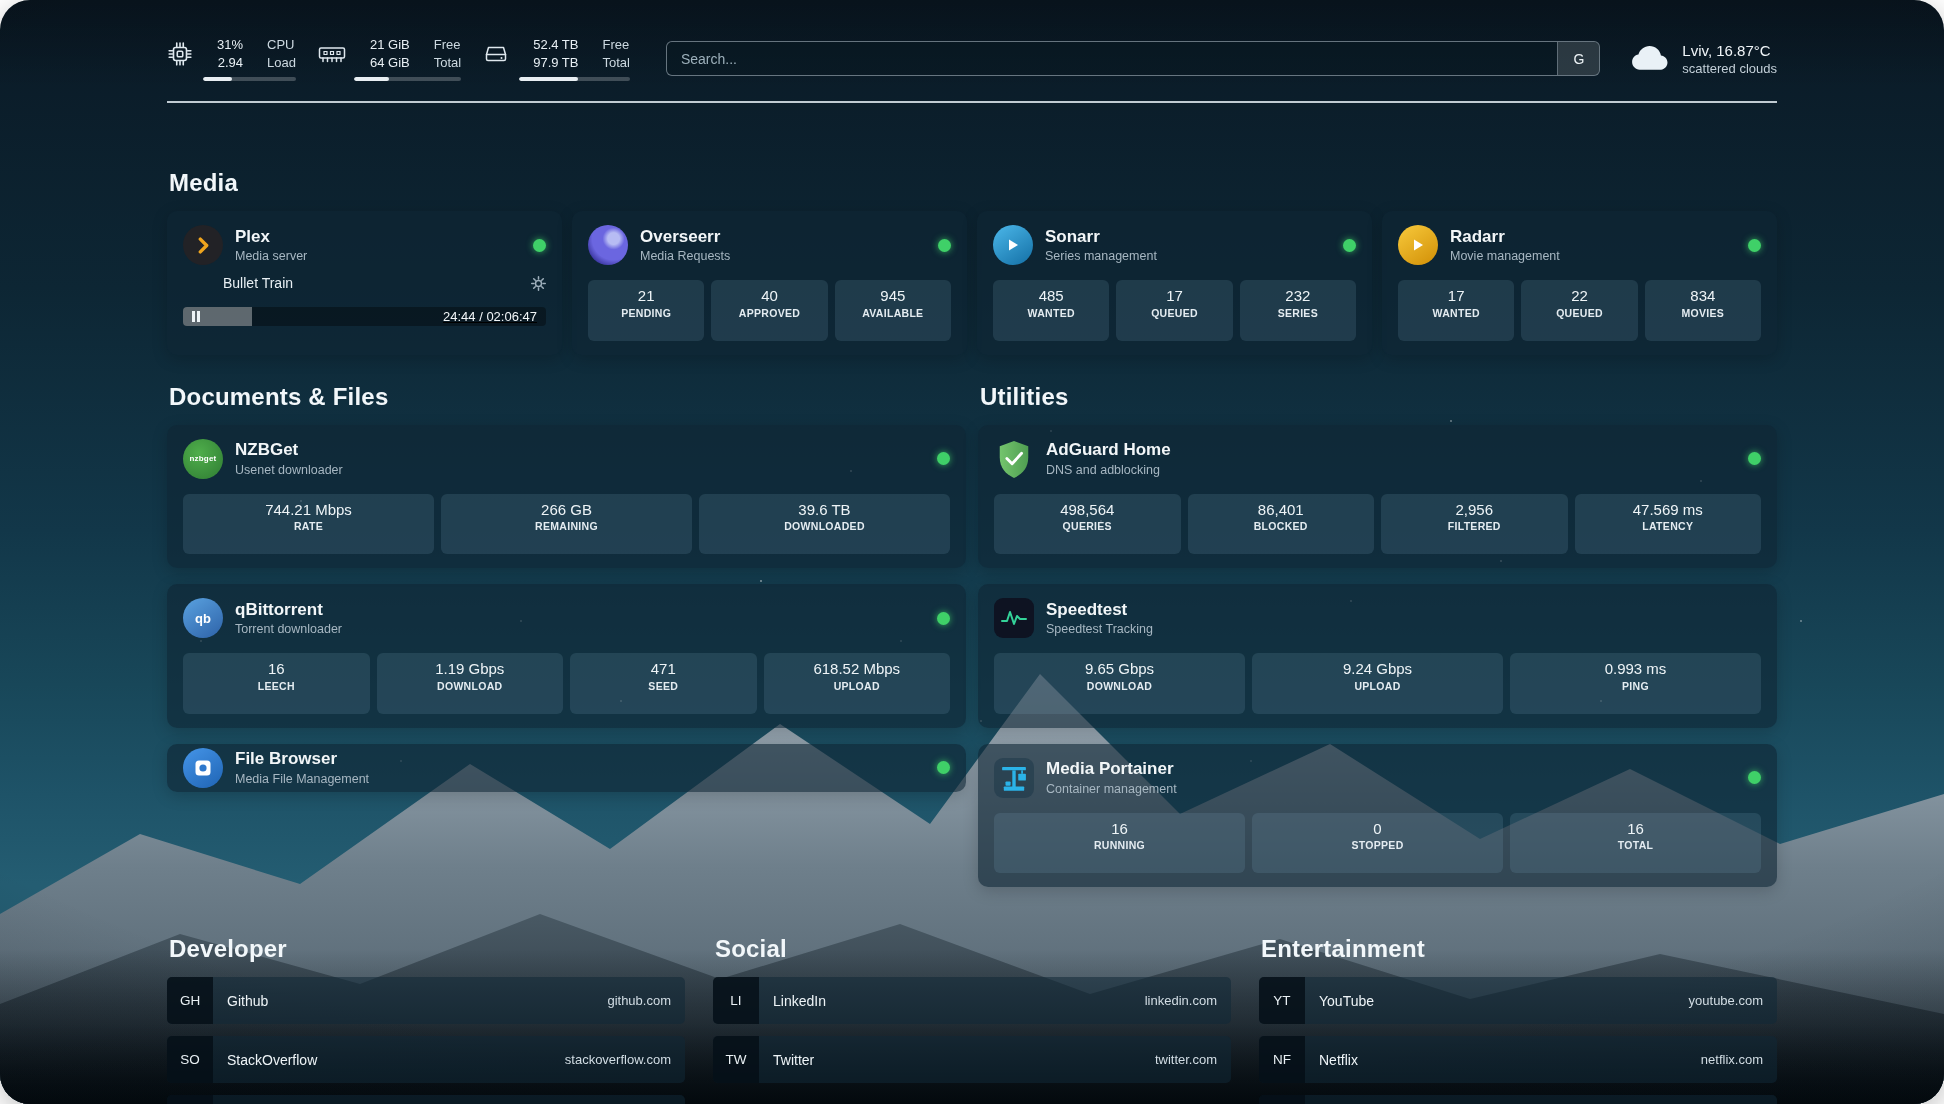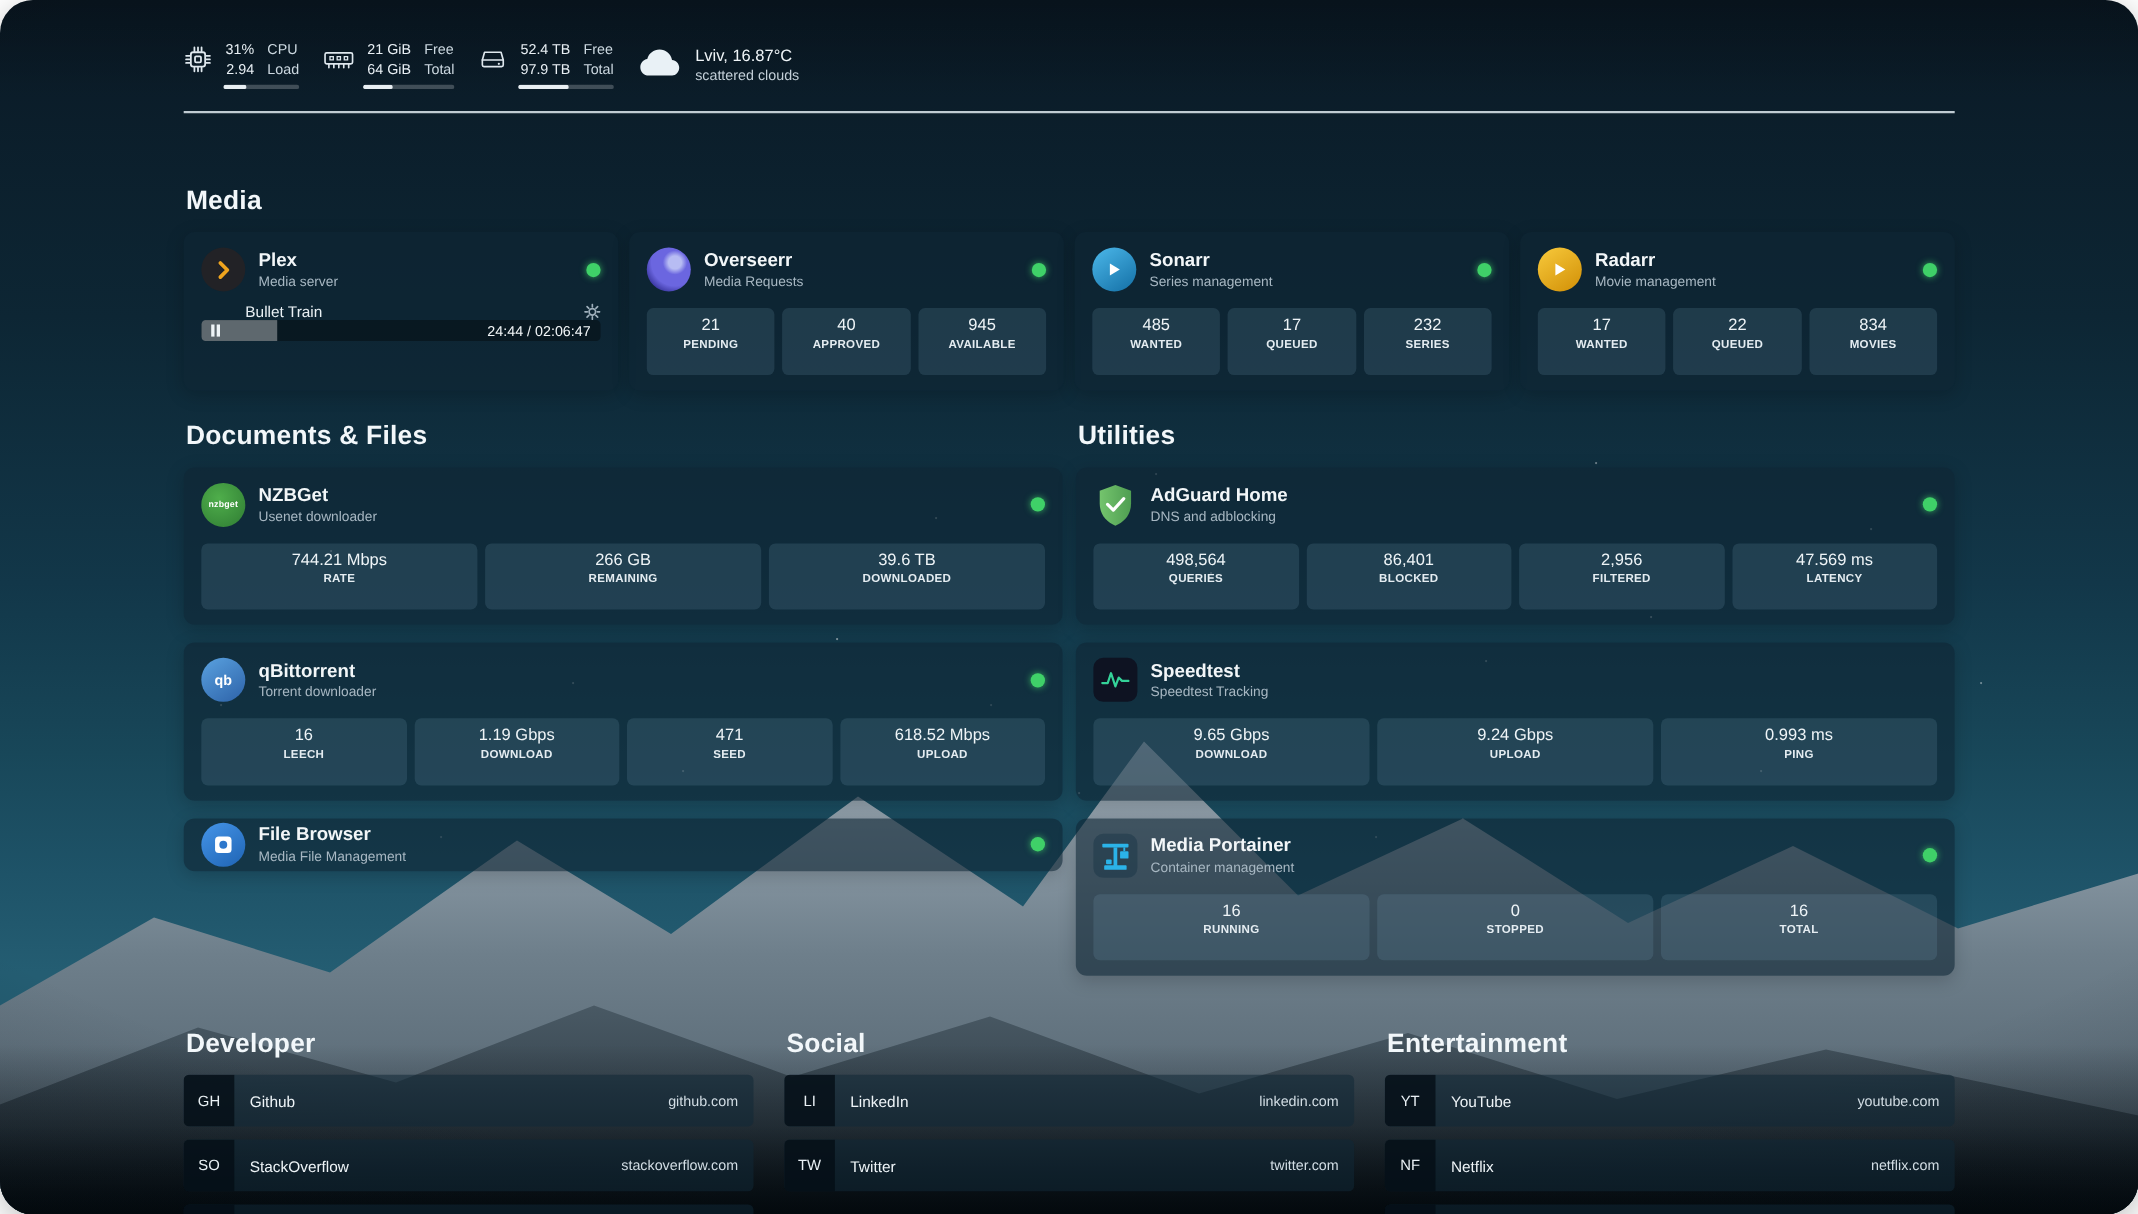--- a/index.html
+++ b/index.html
@@ -28,21 +28,21 @@
     1050px 430px 0 0 rgba(255,255,255,.35),1450px 420px 0 0 rgba(255,255,255,.4);}
   .vignette{position:absolute;inset:0;
     background:radial-gradient(115% 95% at 50% 42%,transparent 58%,rgba(2,10,16,.5) 100%),
                linear-gradient(180deg,rgba(0,0,0,.25) 0%,transparent 8%,transparent 86%,rgba(2,8,12,.75) 100%);}
 
   
   .content{position:absolute;inset:0;padding:36px 167px 0 167px;}
 
   .topbar{display:flex;align-items:center;}
   .sys-widget{display:flex;flex-direction:column;margin-right:22px;}
-  .sys-top{display:flex;align-items:center;gap:12px;justify-content:flex-end;}
+  .sys-top{display:flex;align-items:center;gap:24px;justify-content:flex-end;}
   .sys-icon{display:flex;align-items:center;color:#dfe8ee;}
   .sys-col{display:flex;flex-direction:column;font-size:13px;line-height:1.35;color:#e8eff4;}
   .sys-values{align-items:flex-end;}
   .sys-labels{color:#ccd8e0;}
   .sys-bar{height:4px;background:rgba(255,255,255,.22);border-radius:2px;margin-top:6px;margin-left:36px;overflow:hidden;}
   .sys-bar-fill{height:100%;background:#e8eef2;border-radius:2px;}
 
   .search{flex:1;display:flex;align-items:stretch;height:35px;margin:0 30px 0 14px;
     background:rgba(9,24,33,.45);border:1px solid rgba(195,210,220,.5);border-radius:6px;overflow:hidden;}
   .search input{flex:1;background:transparent;border:0;outline:none;color:#e8eff4;font-size:14px;padding:0 14px;
@@ -74,22 +74,22 @@
   .stats{display:flex;gap:7px;margin-top:15px;}
   .stat{flex:1;background:rgba(130,172,200,.16);border-radius:6px;padding:6px 4px 22px;text-align:center;min-width:0;}
   .stat-value{font-size:15px;color:#eef4f7;line-height:1.3;white-space:nowrap;}
   .stat-label{font-size:10.5px;font-weight:700;color:#e4ecf1;letter-spacing:.3px;margin-top:1px;white-space:nowrap;}
 
   
   .player{margin-top:10px;}
   .player-row{display:flex;justify-content:space-between;align-items:center;}
   .player-title{font-size:14px;color:#e9f0f4;margin-left:40px;}
   .gear{display:flex;align-items:center;cursor:pointer;}
-  .player-bar{margin-top:0;height:19px;background:rgba(0,0,0,.35);border-radius:4px;position:relative;
-    display:flex;align-items:center;padding:0 9px;overflow:hidden;}
+  .player-bar{margin-top:16px;height:19px;background:rgba(0,0,0,.35);border-radius:4px;position:relative;
+    display:flex;align-items:center;padding:0 9px;overflow:hidden;text-decoration:underline;}
   .player-fill{position:absolute;left:0;top:0;bottom:0;background:rgba(255,255,255,.35);}
   .pause{width:8px;height:11px;border-left:3px solid #eef4f7;border-right:3px solid #eef4f7;z-index:1;flex:none;}
   .player-time{margin-left:auto;font-size:13px;color:#f2f6f8;z-index:1;white-space:nowrap;}
 
   .two-col{display:grid;grid-template-columns:1fr 1fr;gap:12px;margin-top:28px;align-items:start;}
   .col .card + .card{margin-top:16px;}
   .card-compact{padding:4px 16px;}
 
   
   .i-plex{background:#222226;}
@@ -208,20 +208,24 @@
           <div class="sys-col sys-labels">
             <span>Free</span>
             <span>Total</span>
           </div>
         </div>
         <div class="sys-bar">
           <div class="sys-bar-fill" style="width: 53%;"></div>
         </div>
       </div>
 
+      <div class="search">
+        <input type="text" placeholder="Search..." style="">
+        <button class="search-btn">G</button>
+      </div>
 
       <div class="weather">
         <span>
           <svg width="40" height="28" viewBox="0 0 38 26">
             <path fill="#e9f1f6" d="M29.5 25H9.2C5.2 25 2 21.8 2 17.8c0-3.6 2.6-6.6 6-7.1C9.3 6 13.6 2.6 18.6 2.6c5.4 0 9.9 3.9 10.8 9 3.5.3 6.2 3.2 6.2 6.7 0 3.7-3 6.7-6.1 6.7z"></path>
           </svg>
         </span>
         <div>
           <div class="weather-loc">Lviv, 16.87°C</div>
           <div class="weather-cond">scattered clouds</div>

